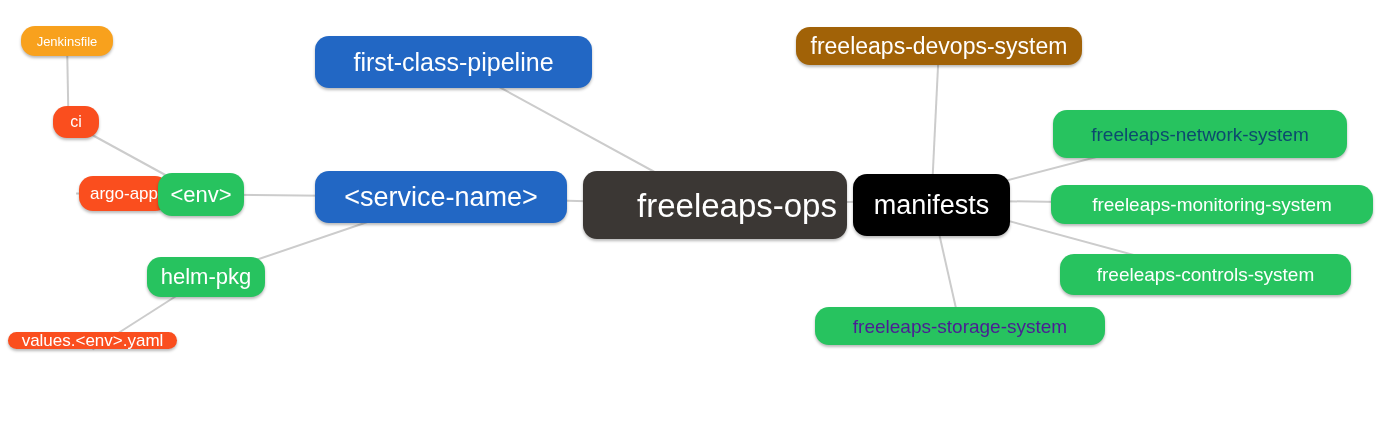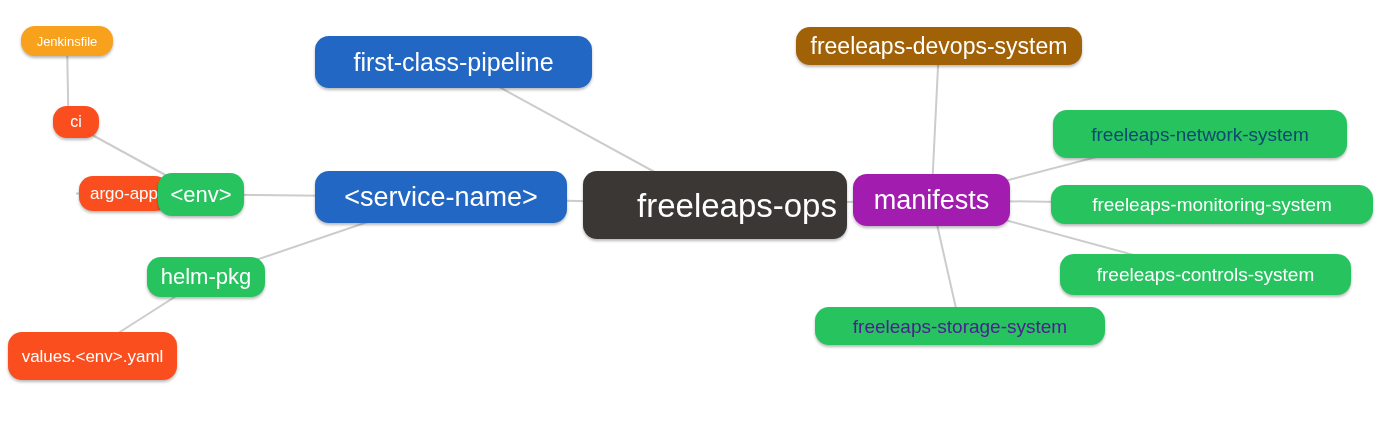--- a/index.html
+++ b/index.html
@@ -50,23 +50,23 @@
       <line x1="931.5" y1="200" x2="1212" y2="204.5" stroke="#cccccc" stroke-width="2"></line>
       <line x1="931.5" y1="200" x2="1205.5" y2="274.5" stroke="#cccccc" stroke-width="2"></line>
       <line x1="931.5" y1="200" x2="960" y2="326" stroke="#cccccc" stroke-width="2"></line>
     </svg>
 
   <div class="node" style="left: 21px; top: 26px; width: 92px; height: 30px; font-size: 13px; background: rgb(248, 161, 29); color: rgb(255, 255, 255);">Jenkinsfile</div>
   <div class="node" style="left: 53px; top: 106px; width: 46px; height: 32px; font-size: 16px; background: rgb(250, 78, 30); color: rgb(255, 255, 255);">ci</div>
   <div class="node" style="left: 31px; top: 176px; width: 90px; height: 35px; font-size: 17px; background: rgb(250, 78, 30); color: rgb(255, 255, 255); margin-left: 48px;">argo-app</div>
   <div class="node" style="left: 158px; top: 173px; width: 86px; height: 43px; font-size: 22px; background: rgb(39, 195, 95); color: rgb(255, 255, 255);">&lt;env&gt;</div>
   <div class="node" style="left: 147px; top: 257px; width: 118px; height: 40px; font-size: 22px; background: rgb(39, 195, 95); color: rgb(255, 255, 255);">helm-pkg</div>
-  <div class="node" style="left: 8px; top: 332px; width: 169px; height: 48px; font-size: 17px; background: rgb(250, 78, 30); color: rgb(255, 255, 255);">values.&lt;env&gt;.yaml</div>
+  <div class="node" style="left: 8px; top: 332px; width: 169px; height: 17px; font-size: 17px; background: rgb(250, 78, 30); color: rgb(255, 255, 255);">values.&lt;env&gt;.yaml</div>
   <div class="node" style="left: 315px; top: 36px; width: 277px; height: 52px; font-size: 25px; background: rgb(34, 103, 196); color: rgb(255, 255, 255);">first-class-pipeline</div>
   <div class="node" style="left: 315px; top: 171px; width: 252px; height: 52px; font-size: 27px; background: rgb(34, 103, 196); color: rgb(255, 255, 255);">&lt;service-name&gt;</div>
   <div class="node" style="left: 583px; top: 171px; width: 264px; height: 68px; font-size: 33px; background: rgb(59, 55, 52); color: rgb(255, 255, 255); padding-left: 44px;">freeleaps-ops</div>
-  <div class="node" style="left: 853px; top: 174px; width: 157px; height: 52px; font-size: 27px; background: #a21caf; color: rgb(255, 255, 255);">manifests</div>
+  <div class="node" style="left: 853px; top: 174px; width: 157px; height: 62px; font-size: 27px; background: #000000; color: rgb(255, 255, 255);">manifests</div>
   <div class="node" style="left: 796px; top: 27px; width: 286px; height: 38px; font-size: 23px; background: #a16207; color: rgb(255, 255, 255); text-align: center;">freeleaps-devops-system</div>
   <div class="node" style="left: 1053px; top: 110px; width: 294px; height: 48px; font-size: 19px; background: rgb(39, 195, 95); color: #0c4a6e;">freeleaps-network-system</div>
   <div class="node" style="left: 1051px; top: 185px; width: 322px; height: 39px; font-size: 19px; background: rgb(39, 195, 95); color: rgb(255, 255, 255);">freeleaps-monitoring-system</div>
   <div class="node" style="left: 1060px; top: 254px; width: 291px; height: 41px; font-size: 19px; background: rgb(39, 195, 95); color: rgb(255, 255, 255);">freeleaps-controls-system</div>
   <div class="node" style="left: 815px; top: 307px; width: 290px; height: 38px; font-size: 19px; background: rgb(39, 195, 95); color: #4c1d95;">freeleaps-storage-system</div>
 </div>
 
 </body></html>

